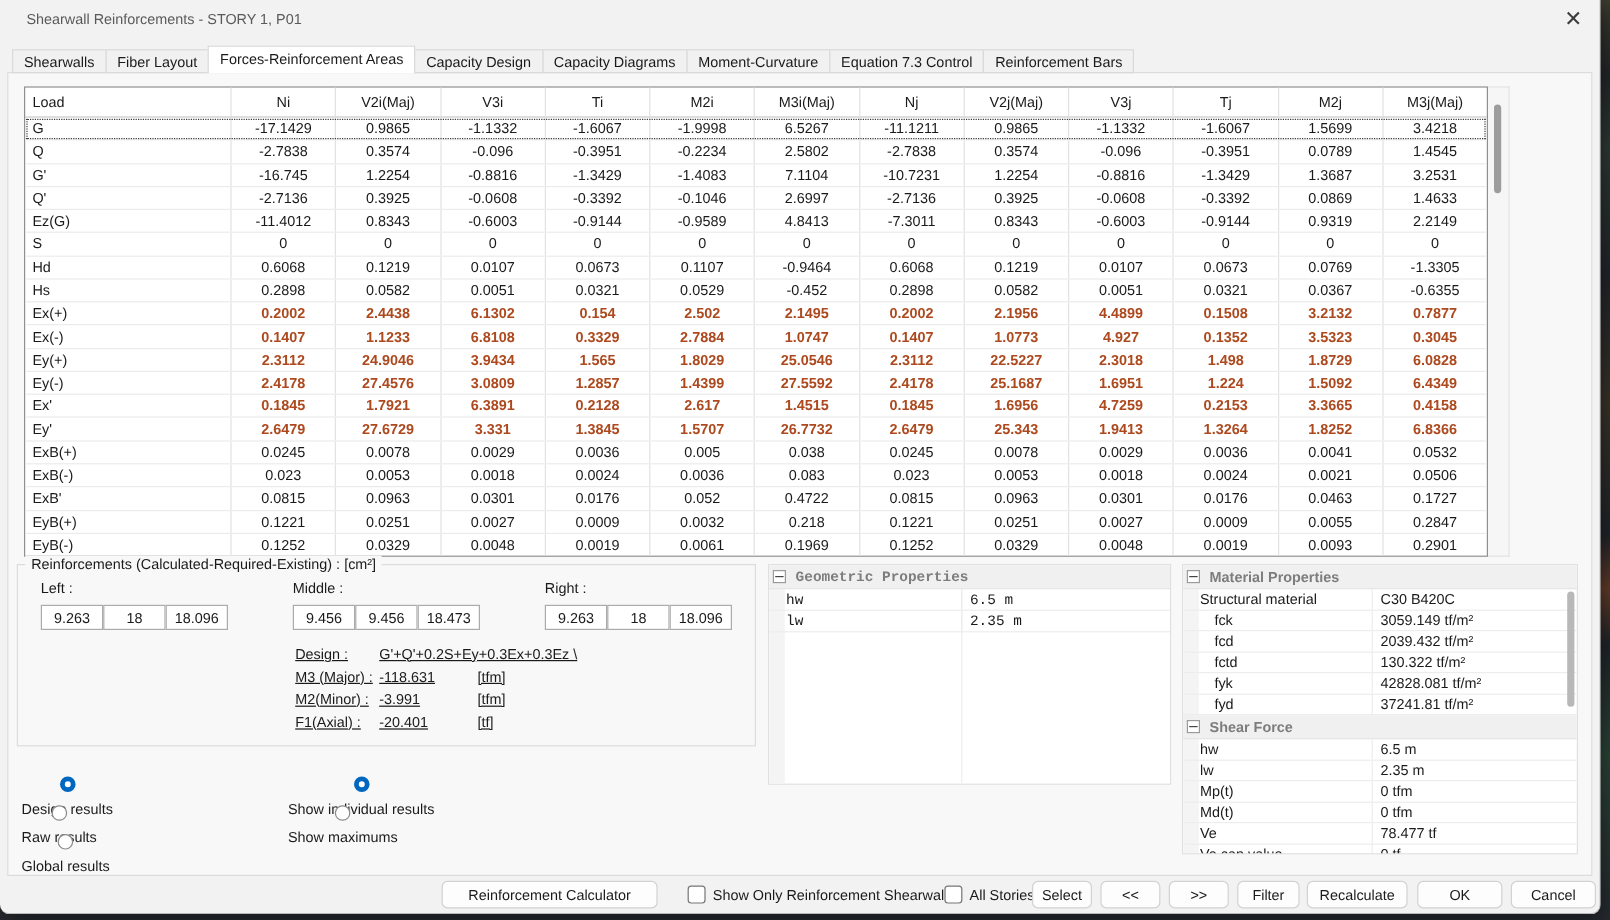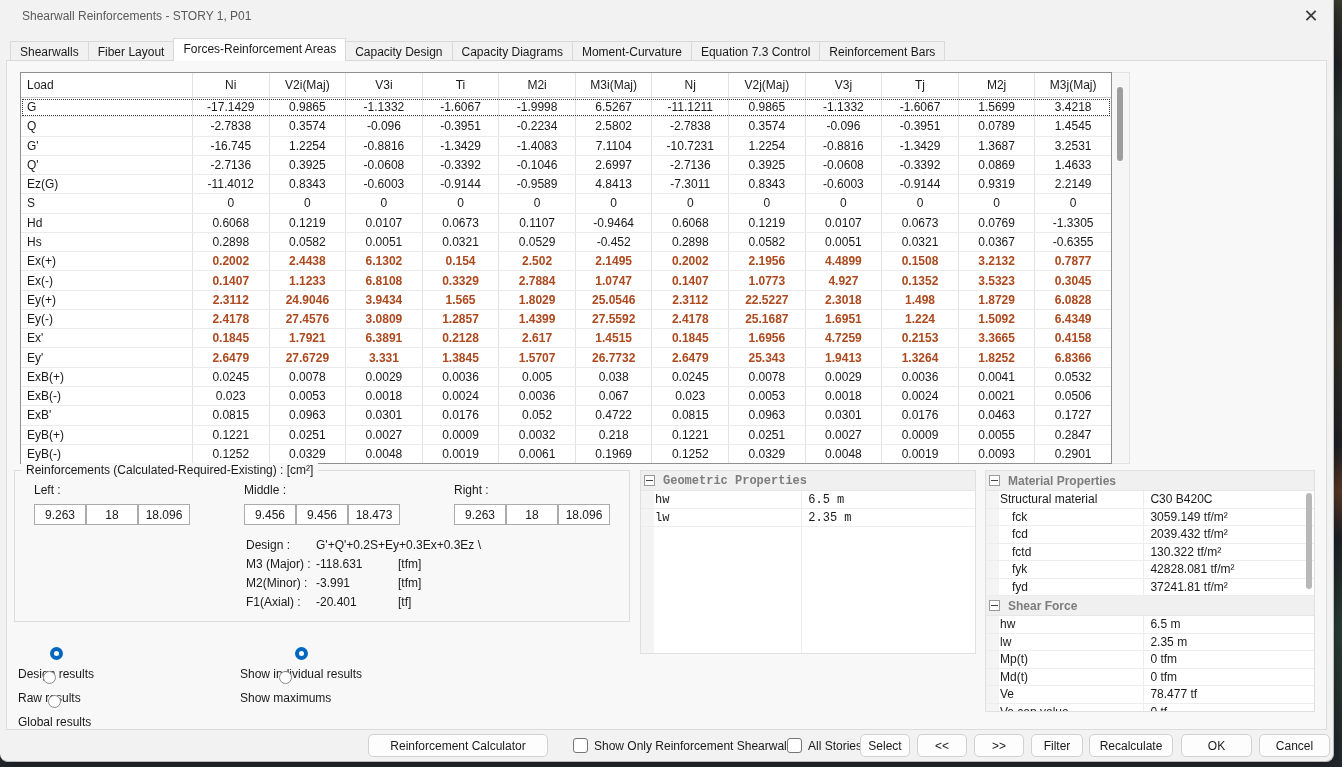--- a/index.html
+++ b/index.html
@@ -17,21 +17,21 @@
   .titlebar{position:absolute;top:0;left:0;right:0;height:34px;}
   .title{position:absolute;left:22px;top:9px;font-size:12px;color:#5a5a5a;}
   .close-btn{position:absolute;right:6px;top:2px;width:32px;height:28px;display:flex;align-items:center;justify-content:center;cursor:pointer;}
   .close-x{font-size:18px;color:#3c3c3c;line-height:1;}
   
   .tabstrip{position:absolute;left:10px;top:38px;height:23px;display:flex;align-items:flex-end;z-index:3;font-size:12px;}
   .tab{height:20px;line-height:20px;padding:0 9px;background:#f1f1f1;border:1px solid #d9d9d9;margin-right:-1px;box-sizing:border-box;white-space:nowrap;}
   .tab.active{height:23px;line-height:21px;background:#fff;border-bottom:none;position:relative;z-index:4;}
   .tabpage{position:absolute;left:6px;top:60px;right:6px;bottom:31px;background:#f8f8f8;border:1px solid #dcdcdc;box-sizing:border-box;z-index:1;}
   
-  .grid-wrap{position:absolute;left:20px;top:72px;width:1110px;height:392px;display:flex;z-index:2;}
+  .grid-wrap{position:absolute;left:20px;top:72px;width:1238px;height:392px;display:flex;z-index:2;}
   .grid{flex:1;display:flex;flex-direction:column;background:#fff;border:1px solid #8f8f8f;box-sizing:border-box;font-size:12px;}
   .g-row{display:flex;min-height:0;}
   .g-head{height:24px;flex:0 0 24px;border-bottom:1px solid #c9c9c9;}
   .g-body{flex:1;border-bottom:1px solid #ebebeb;}
   .g-body:last-child{border-bottom:none;}
   .g-cell{flex:1;display:flex;align-items:center;justify-content:center;border-right:1px solid #e2e2e2;box-sizing:border-box;overflow:hidden;white-space:nowrap;}
   .g-cell:last-child{border-right:none;}
   .g-load{flex:0 0 172px;justify-content:flex-start;padding-left:6px;}
   .g-row.sel{outline:1px dotted #3a3a3a;outline-offset:-2px;}
   .g-row.hl .g-cell:not(.g-load){color:#ad491e;font-weight:bold;}
@@ -39,21 +39,21 @@
   .vthumb{position:absolute;left:5px;top:14px;width:6px;height:74px;background:#9d9d9d;border-radius:3px;}
   
   .groupbox{position:absolute;left:14px;top:470px;width:616px;height:152px;border:1px solid #dcdcdc;z-index:2;box-sizing:border-box;}
   .gb-legend{position:absolute;top:-8px;left:6px;background:#f8f8f8;padding:0 5px;font-size:12px;white-space:nowrap;}
   .reinf-group{position:absolute;top:12px;}
   .rg-0{left:19px}.rg-1{left:229px}.rg-2{left:439px}
   .reinf-label{font-size:12px;height:17px;margin-bottom:4px;}
   .reinf-inputs{display:flex;}
   .reinf-input{width:50px;height:19px;background:#fff;border:1px solid #ababab;font-size:12px;display:flex;align-items:center;justify-content:center;box-sizing:content-box;}
   .design{position:absolute;left:231px;top:64px;font-size:12px;}
-  .d-row{display:flex;height:19px;align-items:center;}
+  .d-row{display:flex;height:19px;align-items:center;text-decoration:underline;}
   .d-label{width:70px;}
   .d-val{width:82px;}
   
   .radio-group{position:absolute;z-index:2;font-size:12px;}
   #radios1{left:18px;top:647px;width:210px;height:76px;}
   #radios2{left:240px;top:647px;width:220px;height:52px;}
   .radio-item{position:absolute;left:0;display:flex;gap:7px;align-items:center;height:20px;cursor:pointer;white-space:nowrap;flex-direction:column;}
   .rdot{width:13px;height:13px;border-radius:50%;box-sizing:border-box;background:#fff;border:1px solid #8a8a8a;flex:0 0 13px;}
   .radio-item.on .rdot{border:4px solid #0067c0;}
   
@@ -348,21 +348,21 @@
           <div class="g-cell">0.0041</div>
           <div class="g-cell">0.0532</div>
         </div>
         <div class="g-row g-body">
           <div class="g-cell g-load">ExB(-)</div>
           <div class="g-cell">0.023</div>
           <div class="g-cell">0.0053</div>
           <div class="g-cell">0.0018</div>
           <div class="g-cell">0.0024</div>
           <div class="g-cell">0.0036</div>
-          <div class="g-cell">0.067</div>
+          <div class="g-cell">0.083</div>
           <div class="g-cell">0.023</div>
           <div class="g-cell">0.0053</div>
           <div class="g-cell">0.0018</div>
           <div class="g-cell">0.0024</div>
           <div class="g-cell">0.0021</div>
           <div class="g-cell">0.0506</div>
         </div>
         <div class="g-row g-body">
           <div class="g-cell g-load">ExB'</div>
           <div class="g-cell">0.0815</div>

